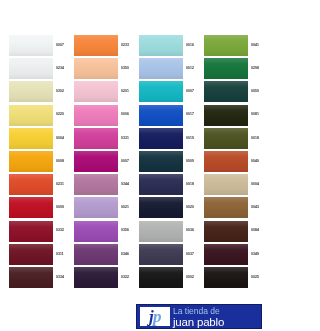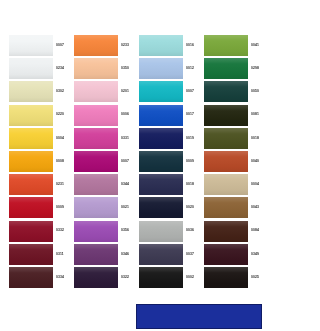--- a/index.html
+++ b/index.html
@@ -318,13 +318,20 @@
         <span class="code">0349</span>
       </div>
       <div class="cell" style="top: 232px;">
         <div class="swatch" style="background: rgb(26, 20, 18);"></div>
         <span class="code">0025</span>
       </div>
     </div>
   </div>
 
 <div id="footer-logo">
+  <div class="logo-mark">
+    <span class="logo-mark-text"><span class="p1">j</span><span class="p2">p</span></span>
+  </div>
+  <div class="logo-words">
+    <div class="logo-line1">La tienda de</div>
+    <div class="logo-line2">juan pablo</div>
+  </div>
 </div>
 
 </body></html>

